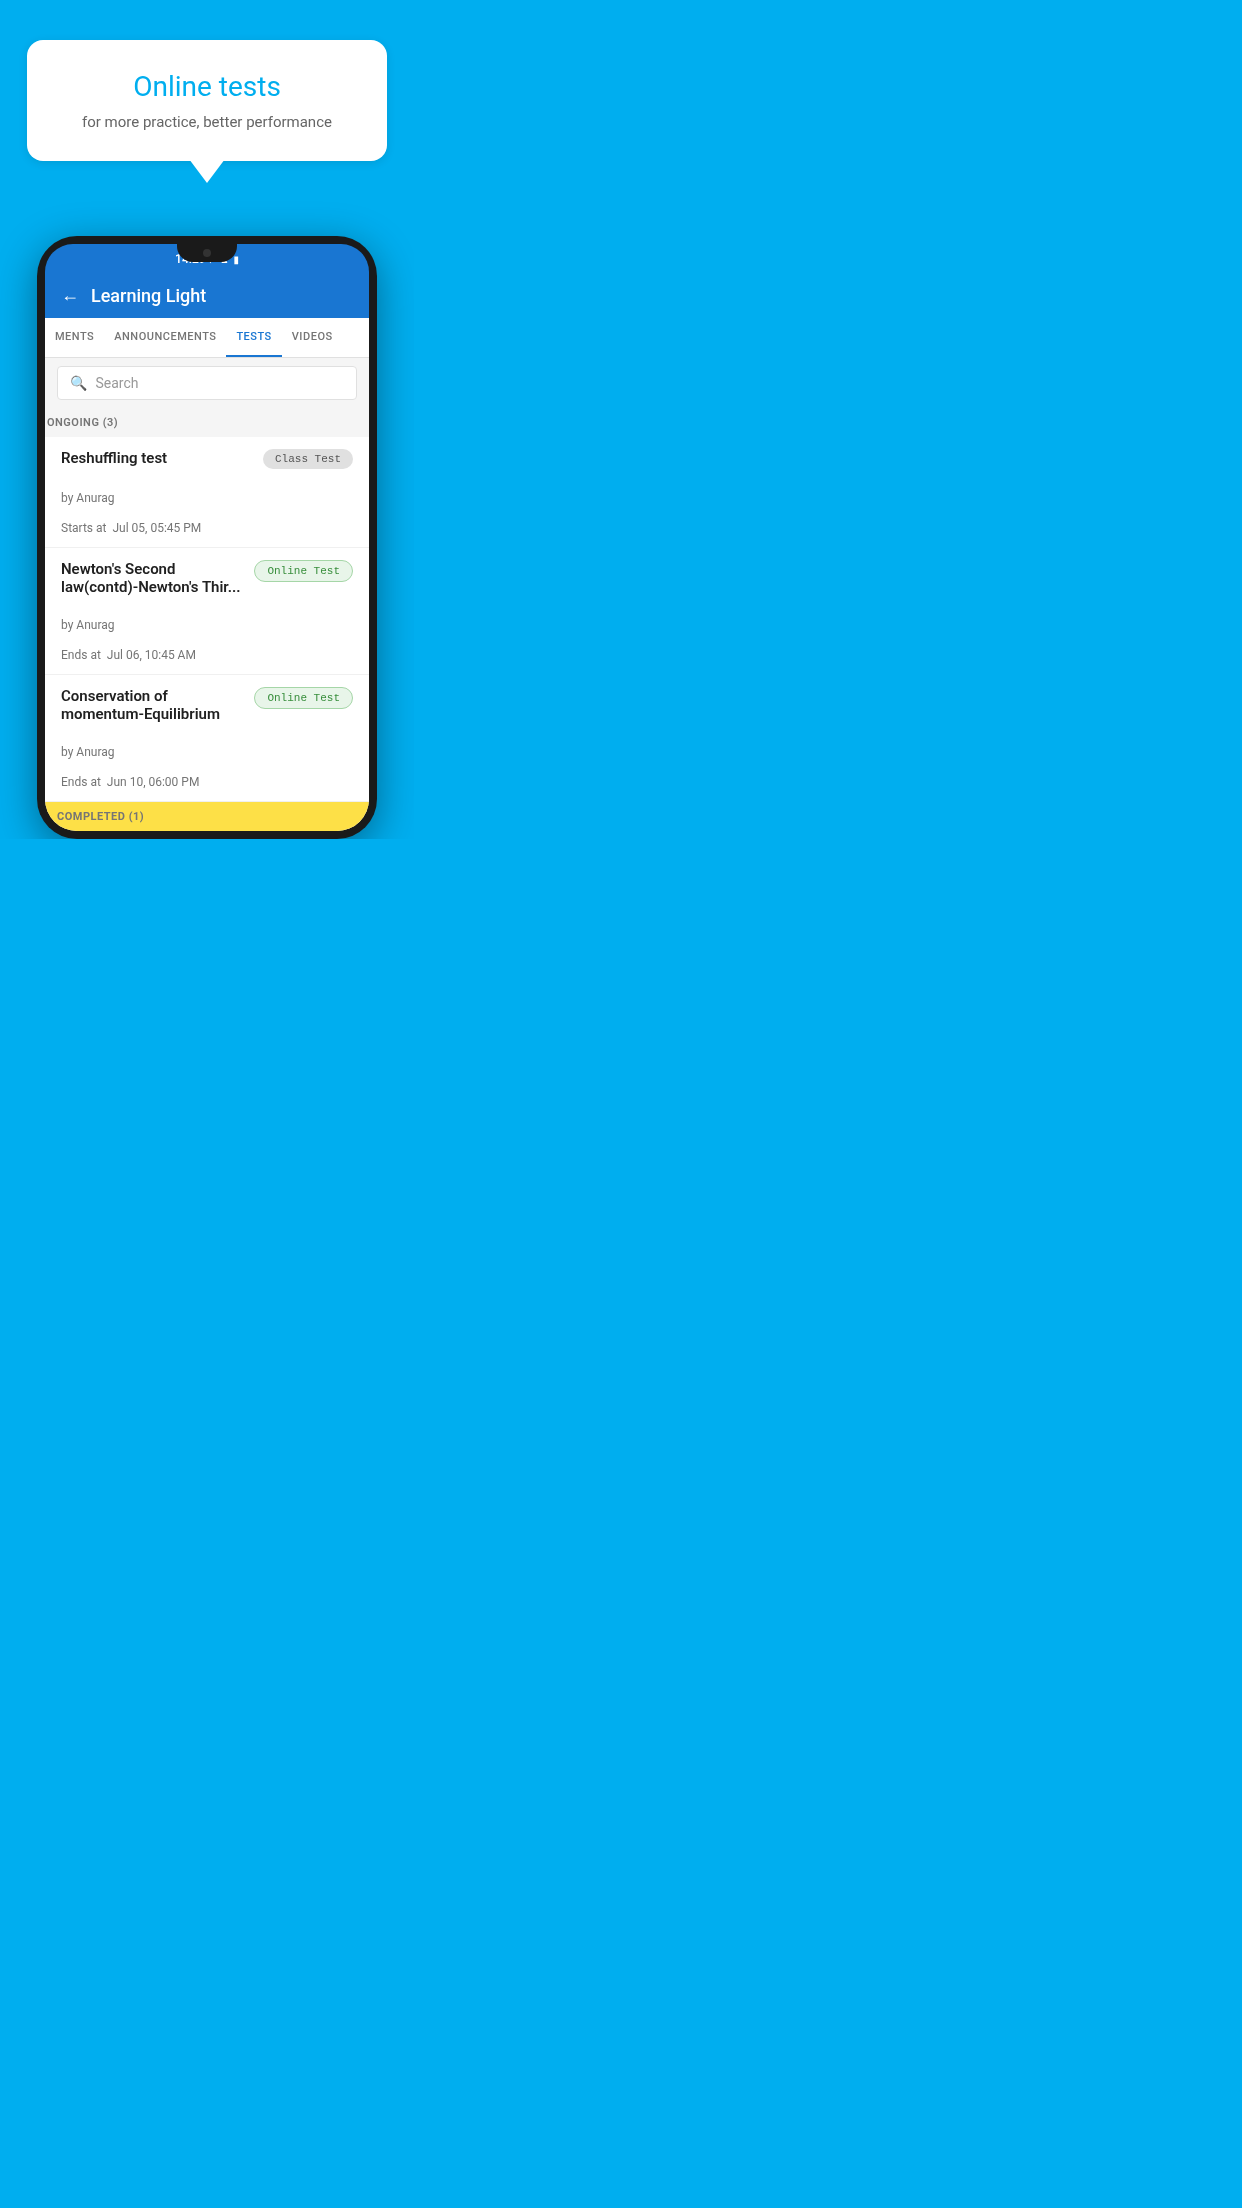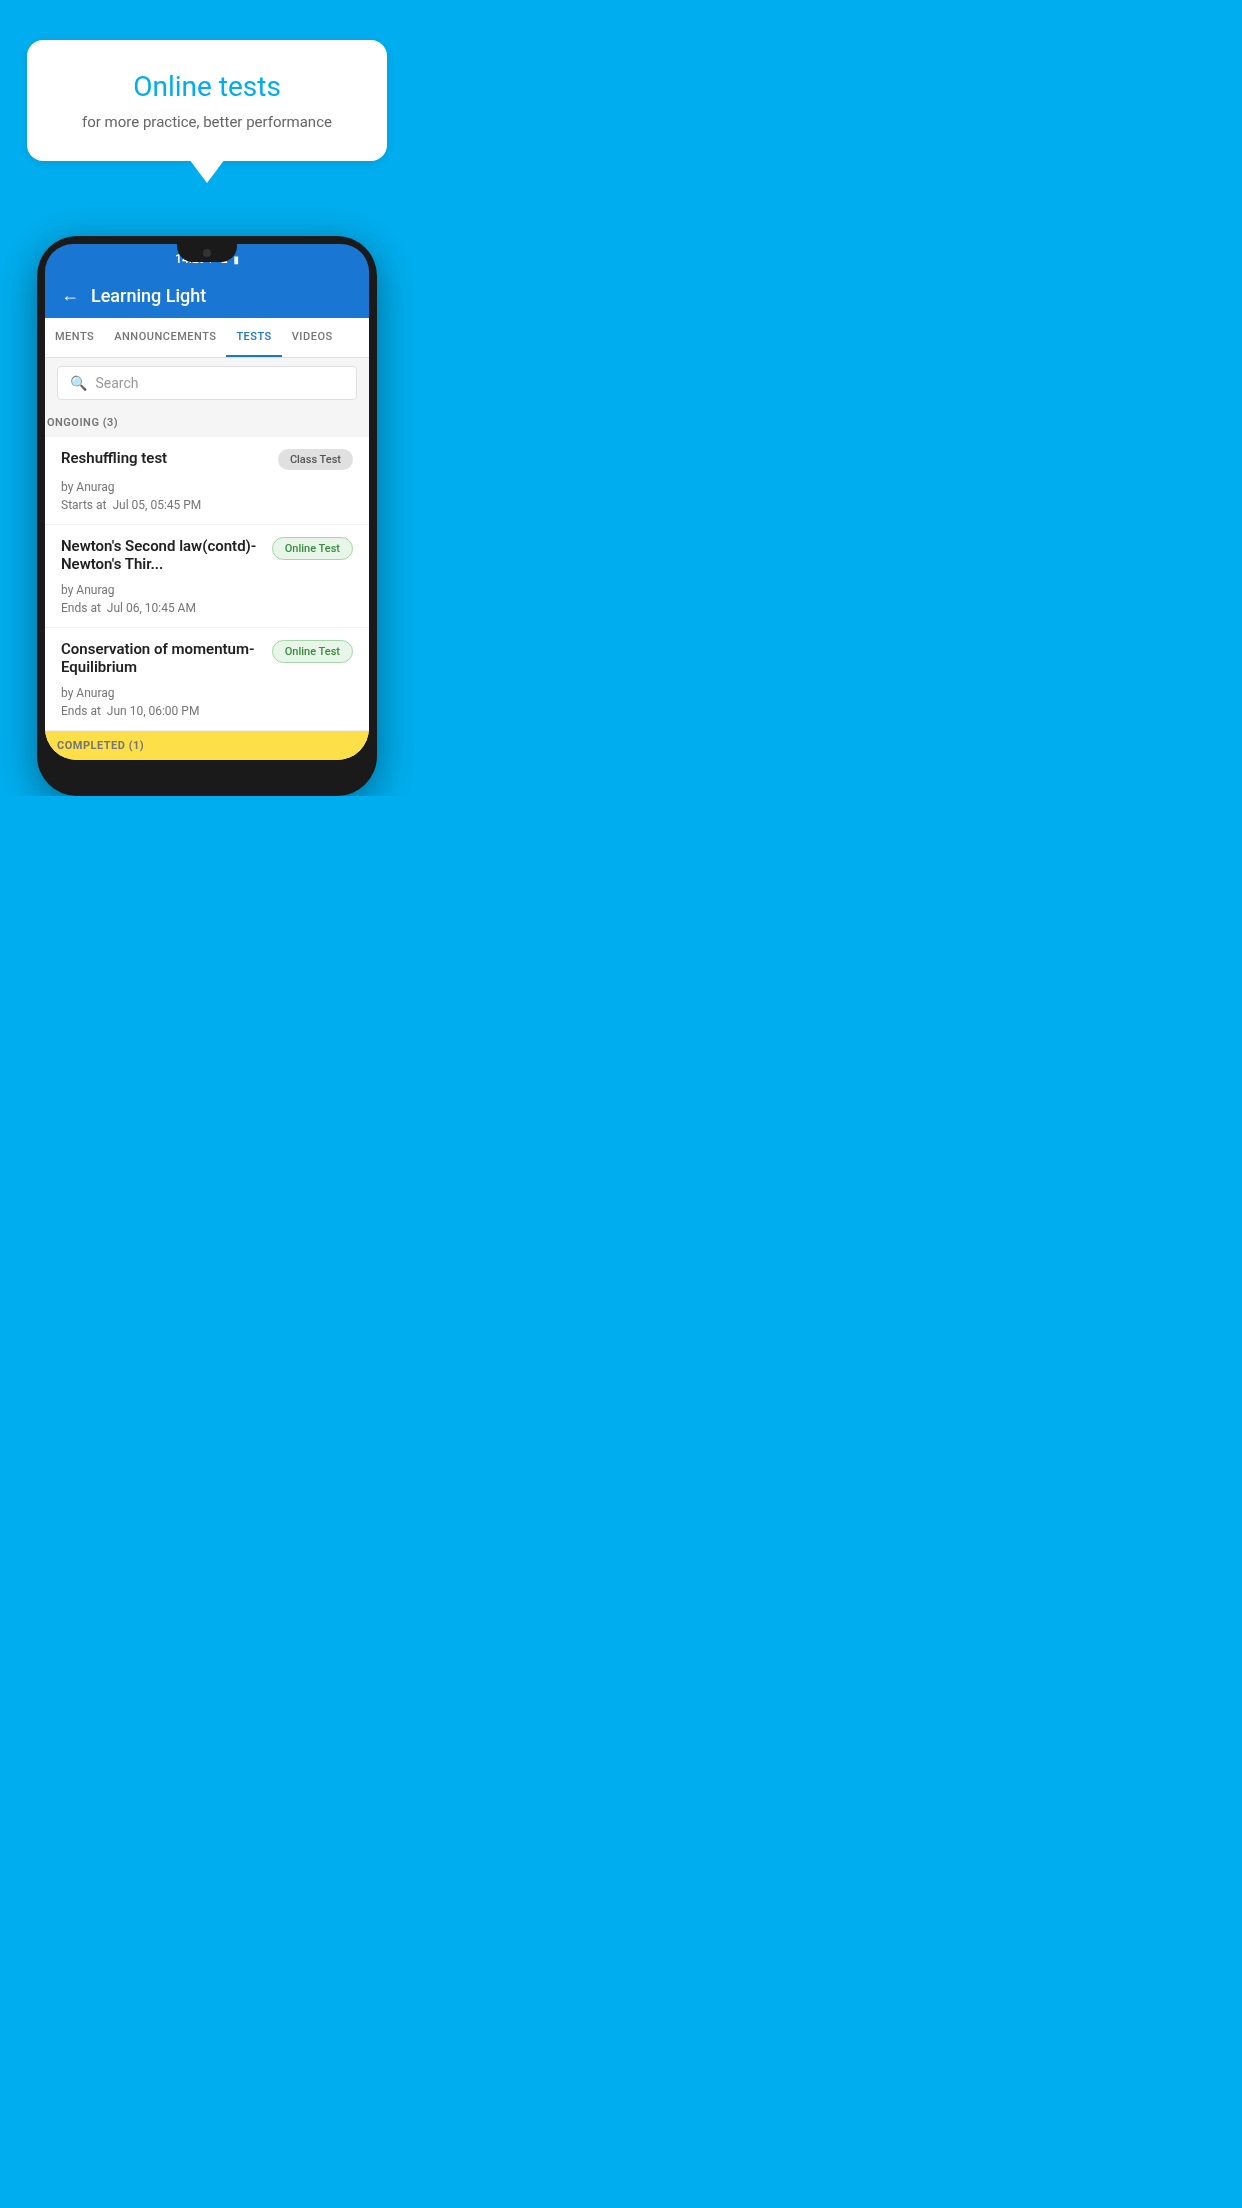--- a/index.html
+++ b/index.html
@@ -210,21 +210,21 @@
       letter-spacing: 0.5px;
     }
 
     
     .test-item {
       background: white;
       padding: 12px 16px;
       border-bottom: 1px solid #f0f0f0;
       display: flex;
       flex-direction: column;
-      gap: 4px;
+      gap: 16px;
     }
 
     .test-item-top {
       display: flex;
       justify-content: space-between;
       align-items: flex-start;
       gap: 8px;
     }
 
     .test-name {
@@ -234,20 +234,21 @@
       flex: 1;
     }
 
     .badge {
       border-radius: 20px;
       padding: 4px 12px;
       font-size: 11px;
       font-weight: 500;
       white-space: nowrap;
       flex-shrink: 0;
+      font-family: Liberation Mono, monospace;
     }
 
     .badge-class {
       background: #e0e0e0;
       color: #555;
     }
 
     .badge-online {
       background: #e8f5e9;
       color: #388e3c;

